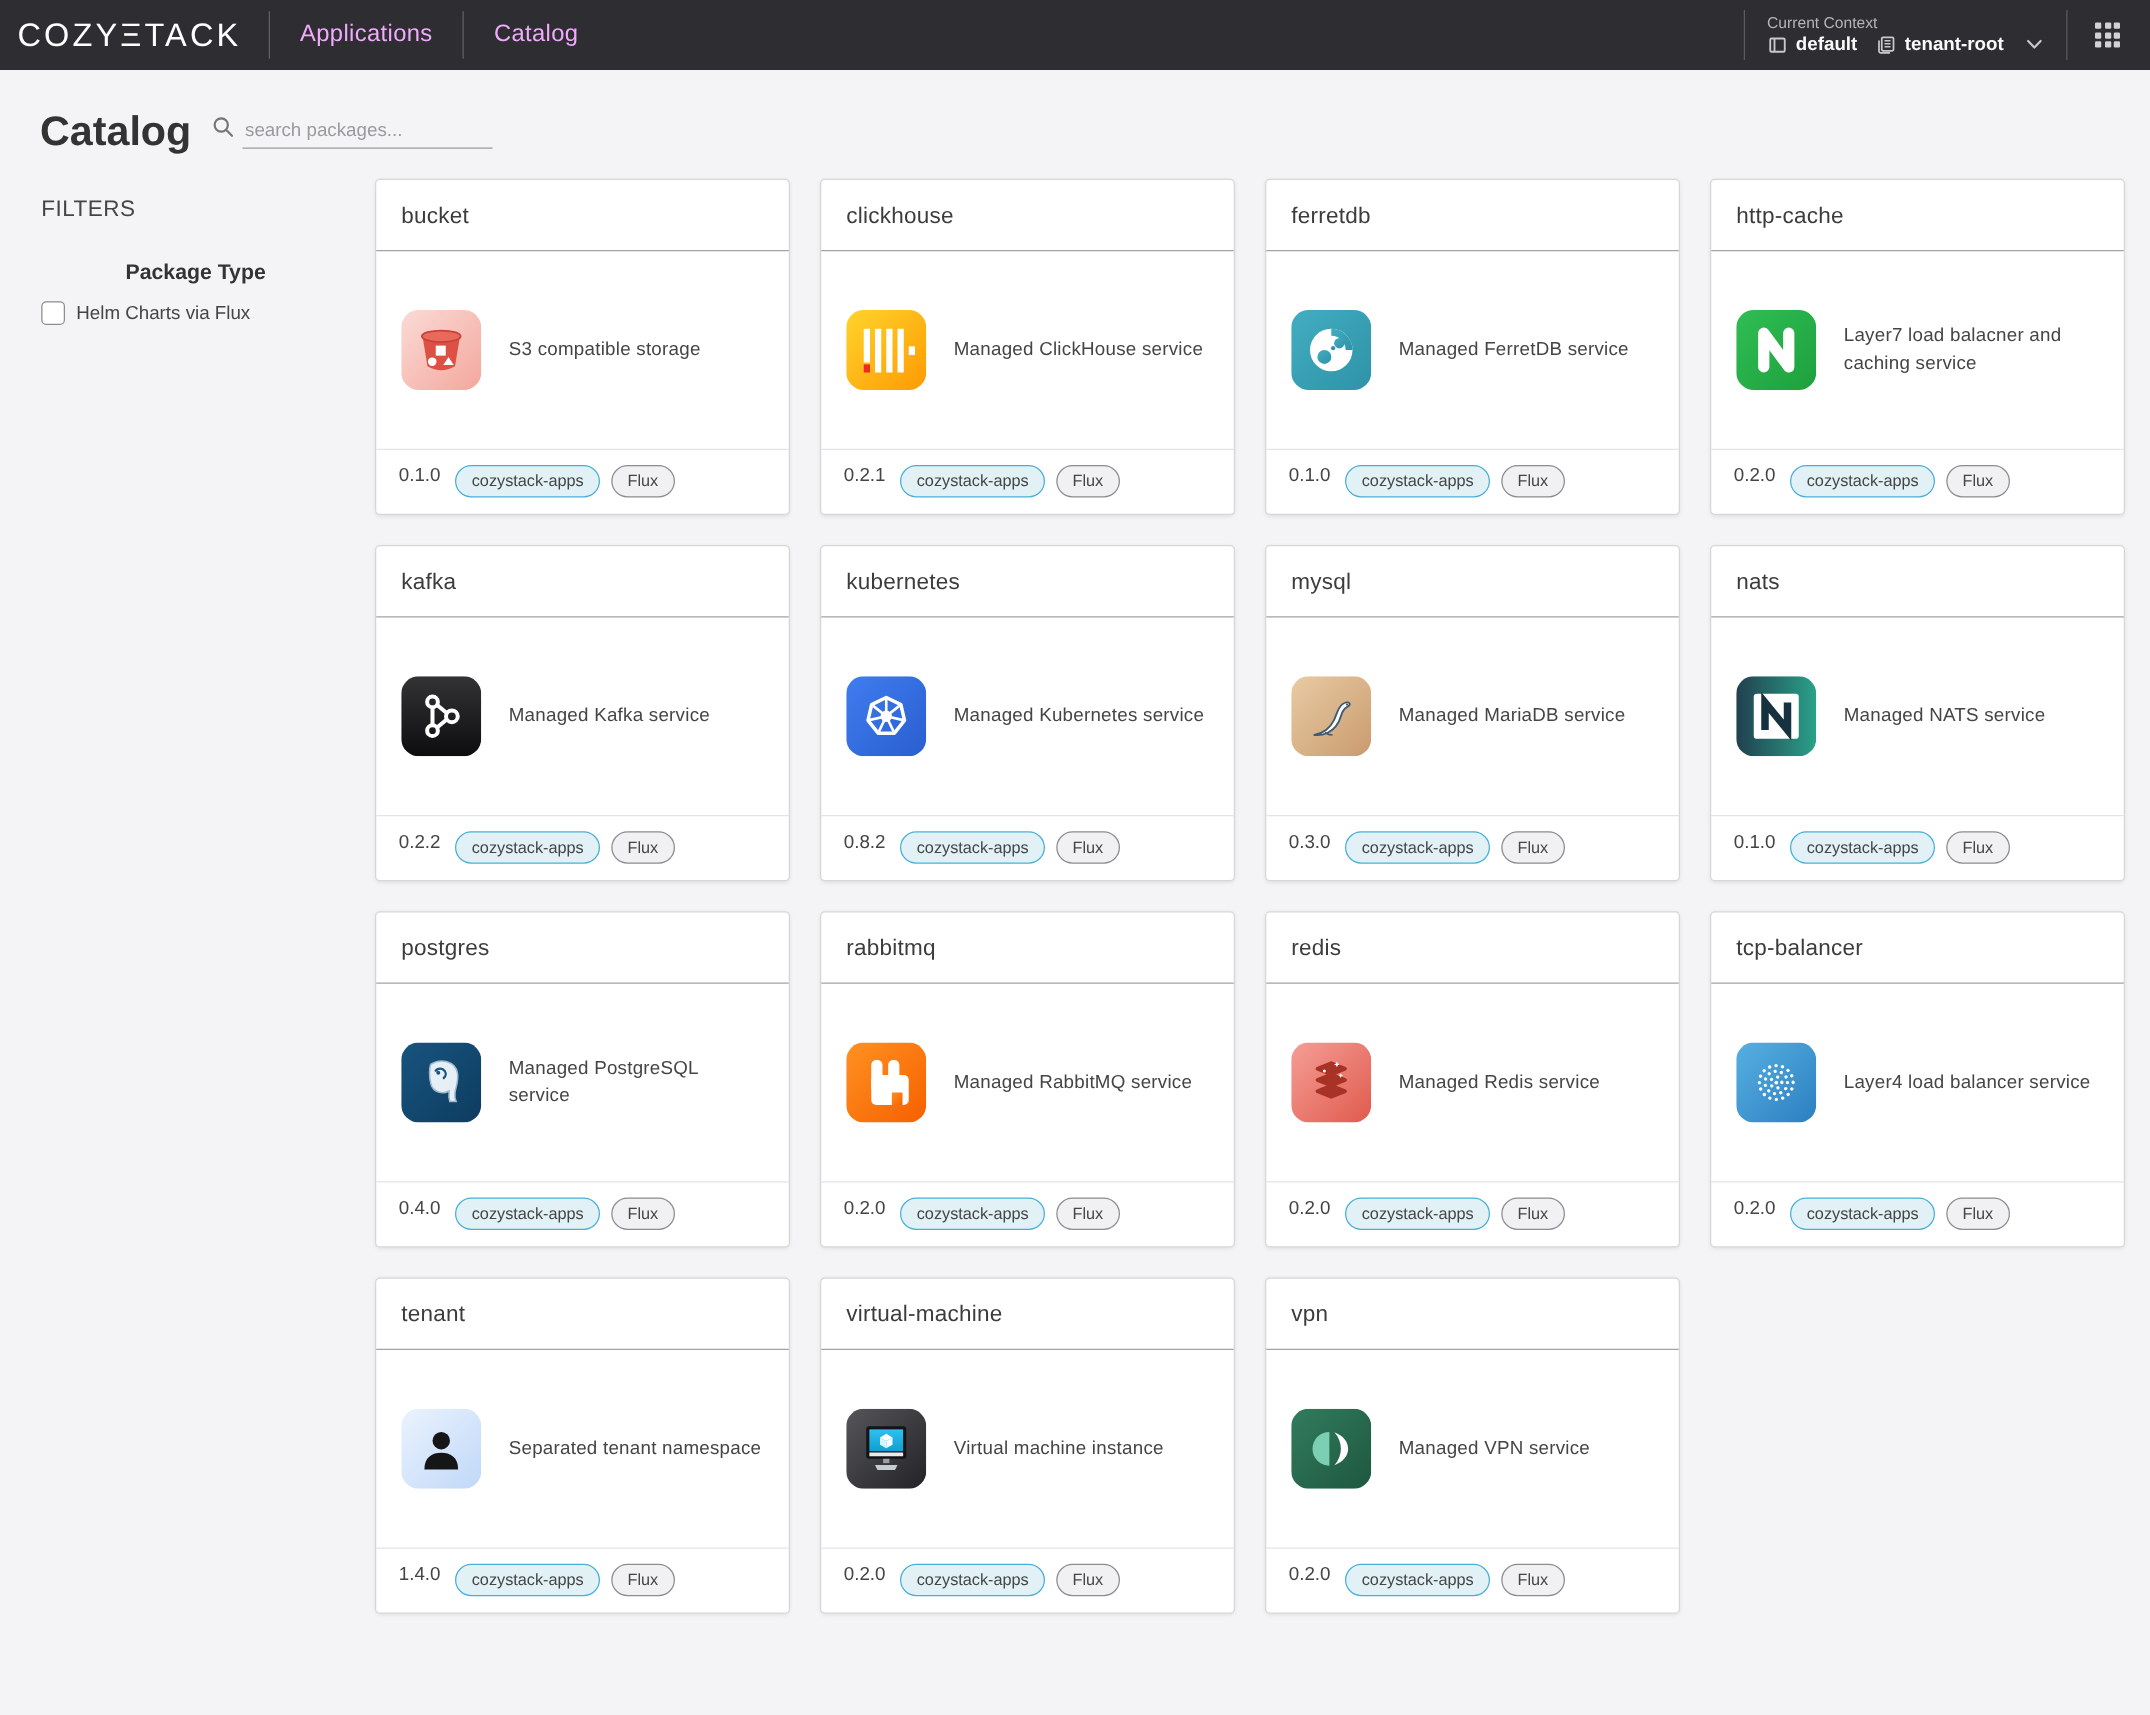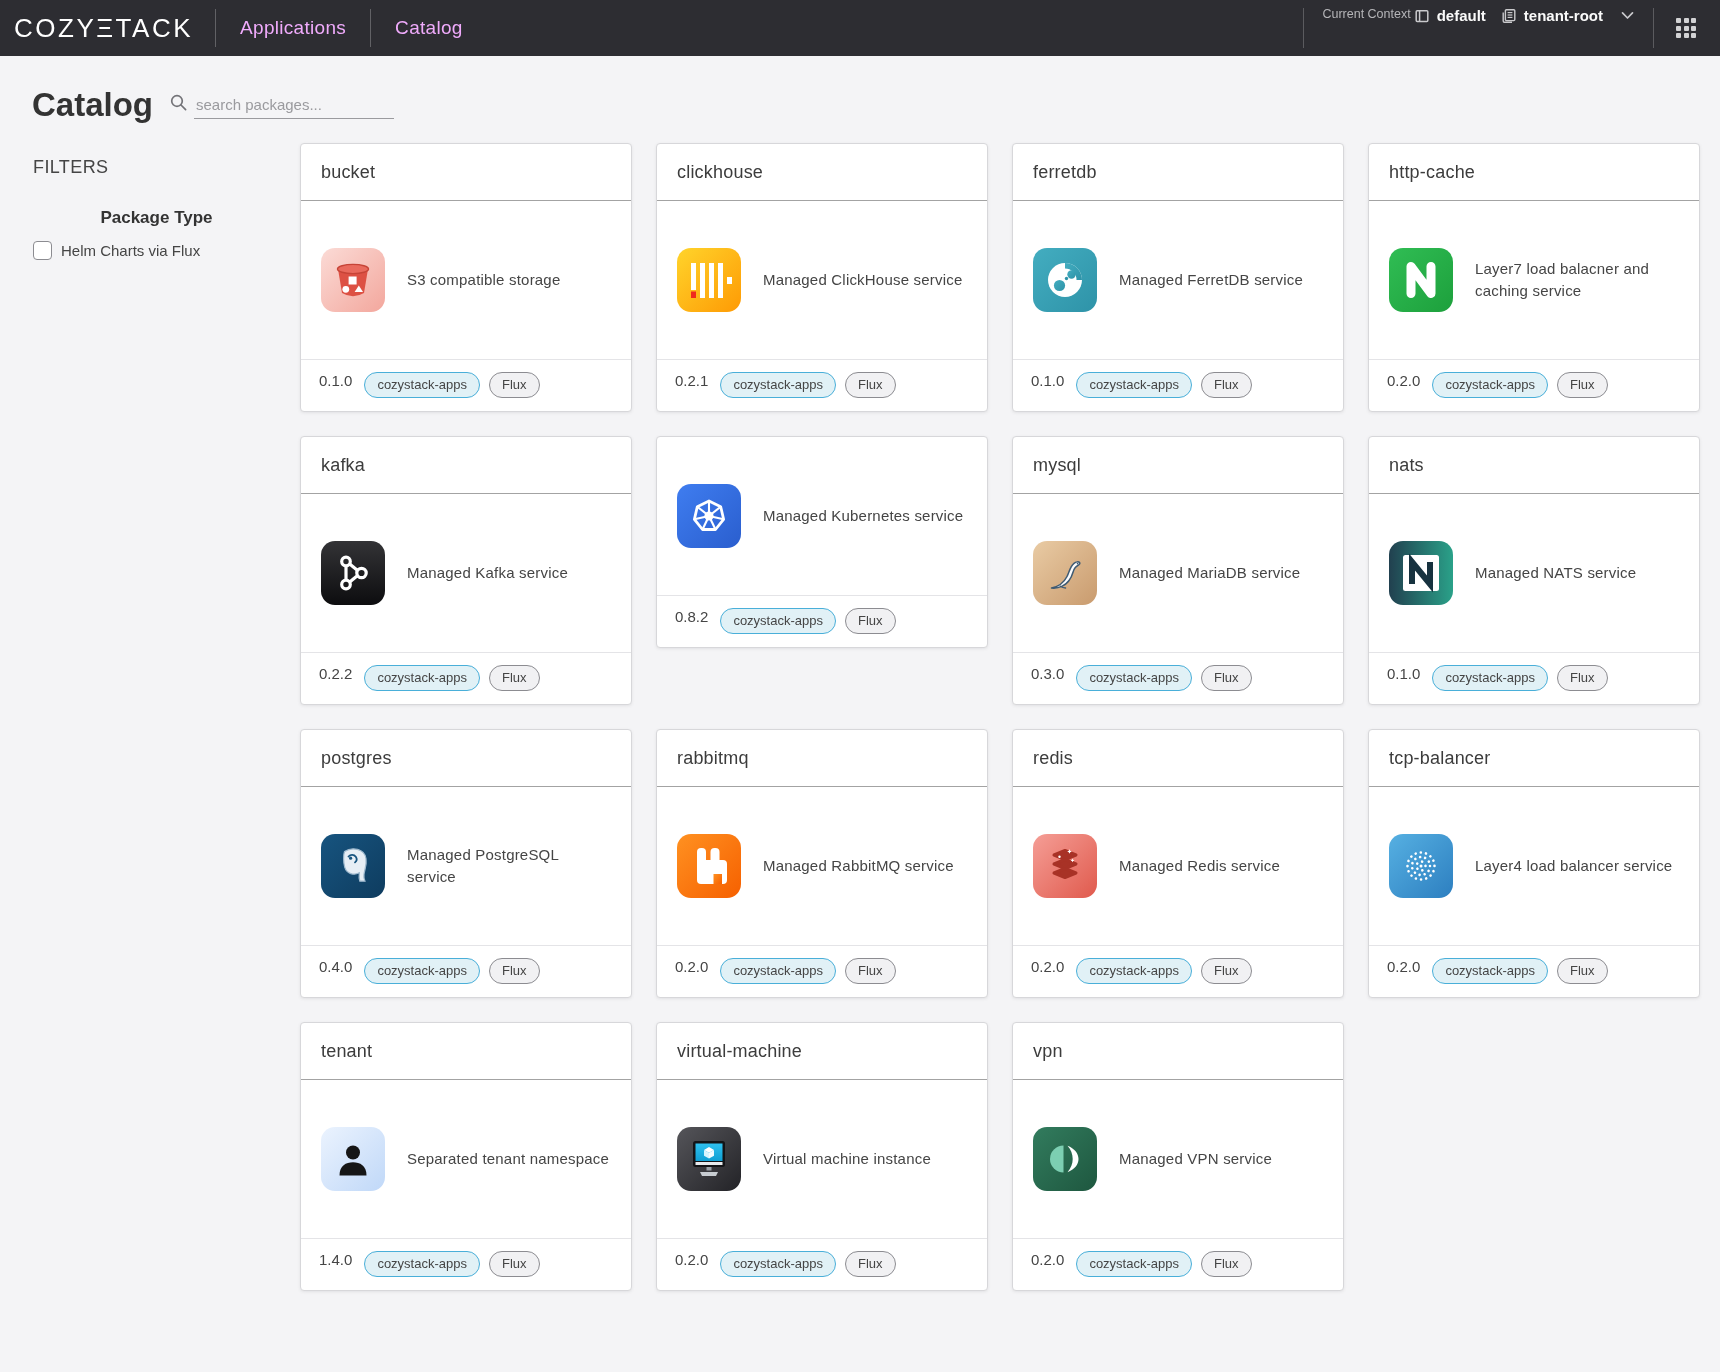--- a/index.html
+++ b/index.html
@@ -16,21 +16,21 @@
     color:#fafafa; position:relative;
   }
   .logo {
     font-size:26px; letter-spacing:2.5px; color:#ffffff; padding:0 22px 0 14px;
     font-weight:400; cursor:pointer; white-space:nowrap;
   }
   .topdiv { width:1px; height:38px; background:rgba(255,255,255,.25); }
   .nav-item { font-size:19px; padding:0 24px; color:#f0abfc; cursor:pointer; letter-spacing:.3px; }
   .topbar-right { margin-left:auto; display:flex; align-items:center; height:100%; }
   .context {
-    display:flex; justify-content:center; gap:3px;
+    display:flex; flex-direction:column; justify-content:center; gap:3px;
     padding:0 18px; border-left:1px solid rgba(255,255,255,.22); height:40px; cursor:pointer;
   }
   .context-label { font-size:12.5px; color:#b5b5b8; line-height:1; }
   .context-row { display:flex; align-items:flex-start; gap:7px; font-size:15px; font-weight:700; color:#fafafa; line-height:1; }
   .ctx-icon { display:inline-flex; }
   .appgrid-btn {
     border-left:1px solid rgba(255,255,255,.22); height:40px; display:flex; align-items:center;
     padding:0 20px 0 22px; cursor:pointer; margin-right:4px;
   }
   .grid-icon { display:grid; grid-template-columns:repeat(3,5px); grid-gap:2.5px; }
@@ -306,20 +306,21 @@
         <span class="desc">Managed Kafka service</span>
       </div>
       <div class="card-footer">
         <span class="version">0.2.2</span>
         <span class="badge badge-blue">cozystack-apps</span>
         <span class="badge badge-gray">Flux</span>
       </div>
     </div>
 
     <div class="card">
+      <div class="card-header">kubernetes</div>
       <div class="card-body">
         <span class="tile">
           <svg width="64" height="64" viewBox="0 0 64 64">
               <defs>
                 <linearGradient id="g5" x1="0" y1="0" x2="1" y2="1">
                   <stop offset="0" stop-color="#3f7df0"></stop>
                   <stop offset="1" stop-color="#2a5ece"></stop>
                 </linearGradient>
               </defs>
               <rect width="64" height="64" rx="14" fill="url(#g5)"></rect>

